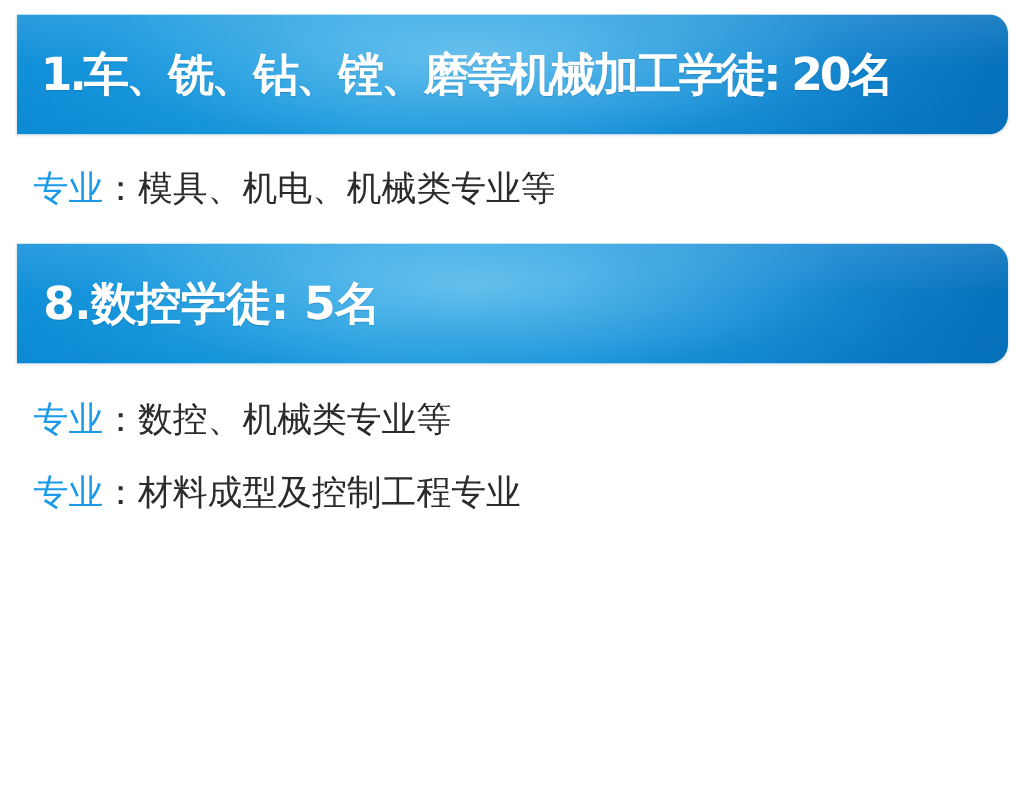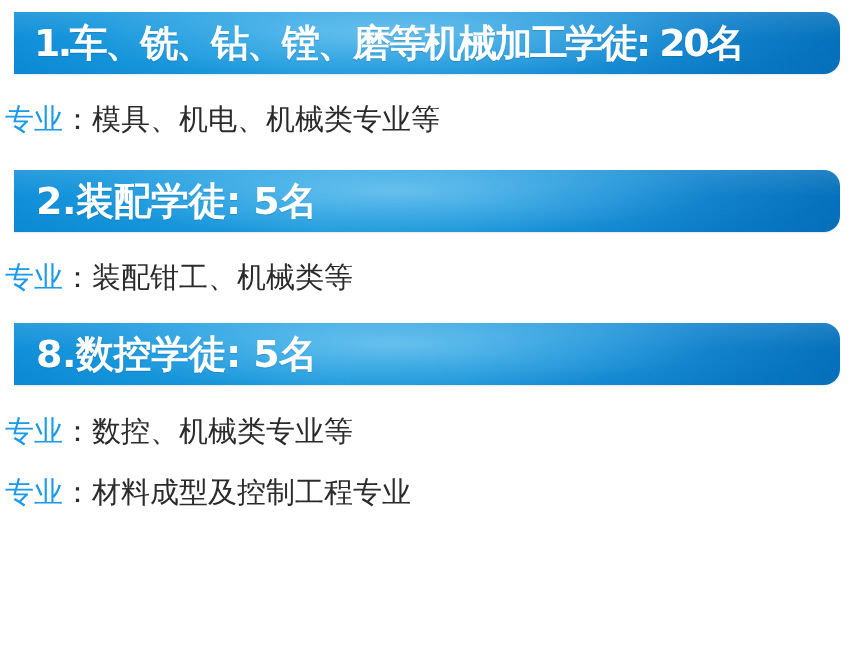--- a/index.html
+++ b/index.html
@@ -26,21 +26,21 @@
   .entry {
     position: relative;
     width: 850px;
   }
 
   
   .banner {
     position: relative;
     margin-left: 14px;
     margin-right: 10px;
-    height: 62px;
+    height: 100px;
     border-radius: 0 16px 16px 0;
     
     background:
       radial-gradient(ellipse 62% 120% at 46% 34%,
           rgba(130, 205, 242, 0.72) 0%,
           rgba(110, 195, 238, 0.40) 34%,
           rgba(80, 180, 232, 0.10) 62%,
           rgba(0, 125, 200, 0.00) 85%),
       linear-gradient(to bottom,
           rgba(255, 255, 255, 0.12) 0%,
@@ -75,21 +75,21 @@
   
   .banner-title.wide {
     font-size: 38px;
     letter-spacing: -2.6px;
     left: 20px;
   }
 
   
   .spec {
     position: relative;
-    margin-left: 5px;
+    margin-left: 28px;
     font-size: 29px;
     line-height: 1;
     white-space: nowrap;
     color: #2b2b2b;
   }
   .spec-label {
     color: #1b9ae8;
     font-weight: normal;
   }
   .spec-sep {
@@ -119,28 +119,20 @@
 
   <div class="entry" id="entry-1">
     <div class="banner">
       <div class="banner-title wide">1.车、铣、钻、镗、磨等机械加工学徒: 20名</div>
     </div>
     <div class="spec">
       <span class="spec-label">专业</span><span class="spec-sep">：</span><span class="spec-value">模具、机电、机械类专业等</span>
     </div>
   </div>
 
-  <div class="entry" id="entry-2">
-    <div class="banner">
-      <div class="banner-title">2.装配学徒: 5名</div>
-    </div>
-    <div class="spec">
-      <span class="spec-label">专业</span><span class="spec-sep">：</span><span class="spec-value">装配钳工、机械类等</span>
-    </div>
-  </div>
 
   <div class="entry" id="entry-3">
     <div class="banner">
       <div class="banner-title">8.数控学徒: 5名</div>
     </div>
     <div class="spec">
       <span class="spec-label">专业</span><span class="spec-sep">：</span><span class="spec-value">数控、机械类专业等</span>
     </div>
   </div>
 

